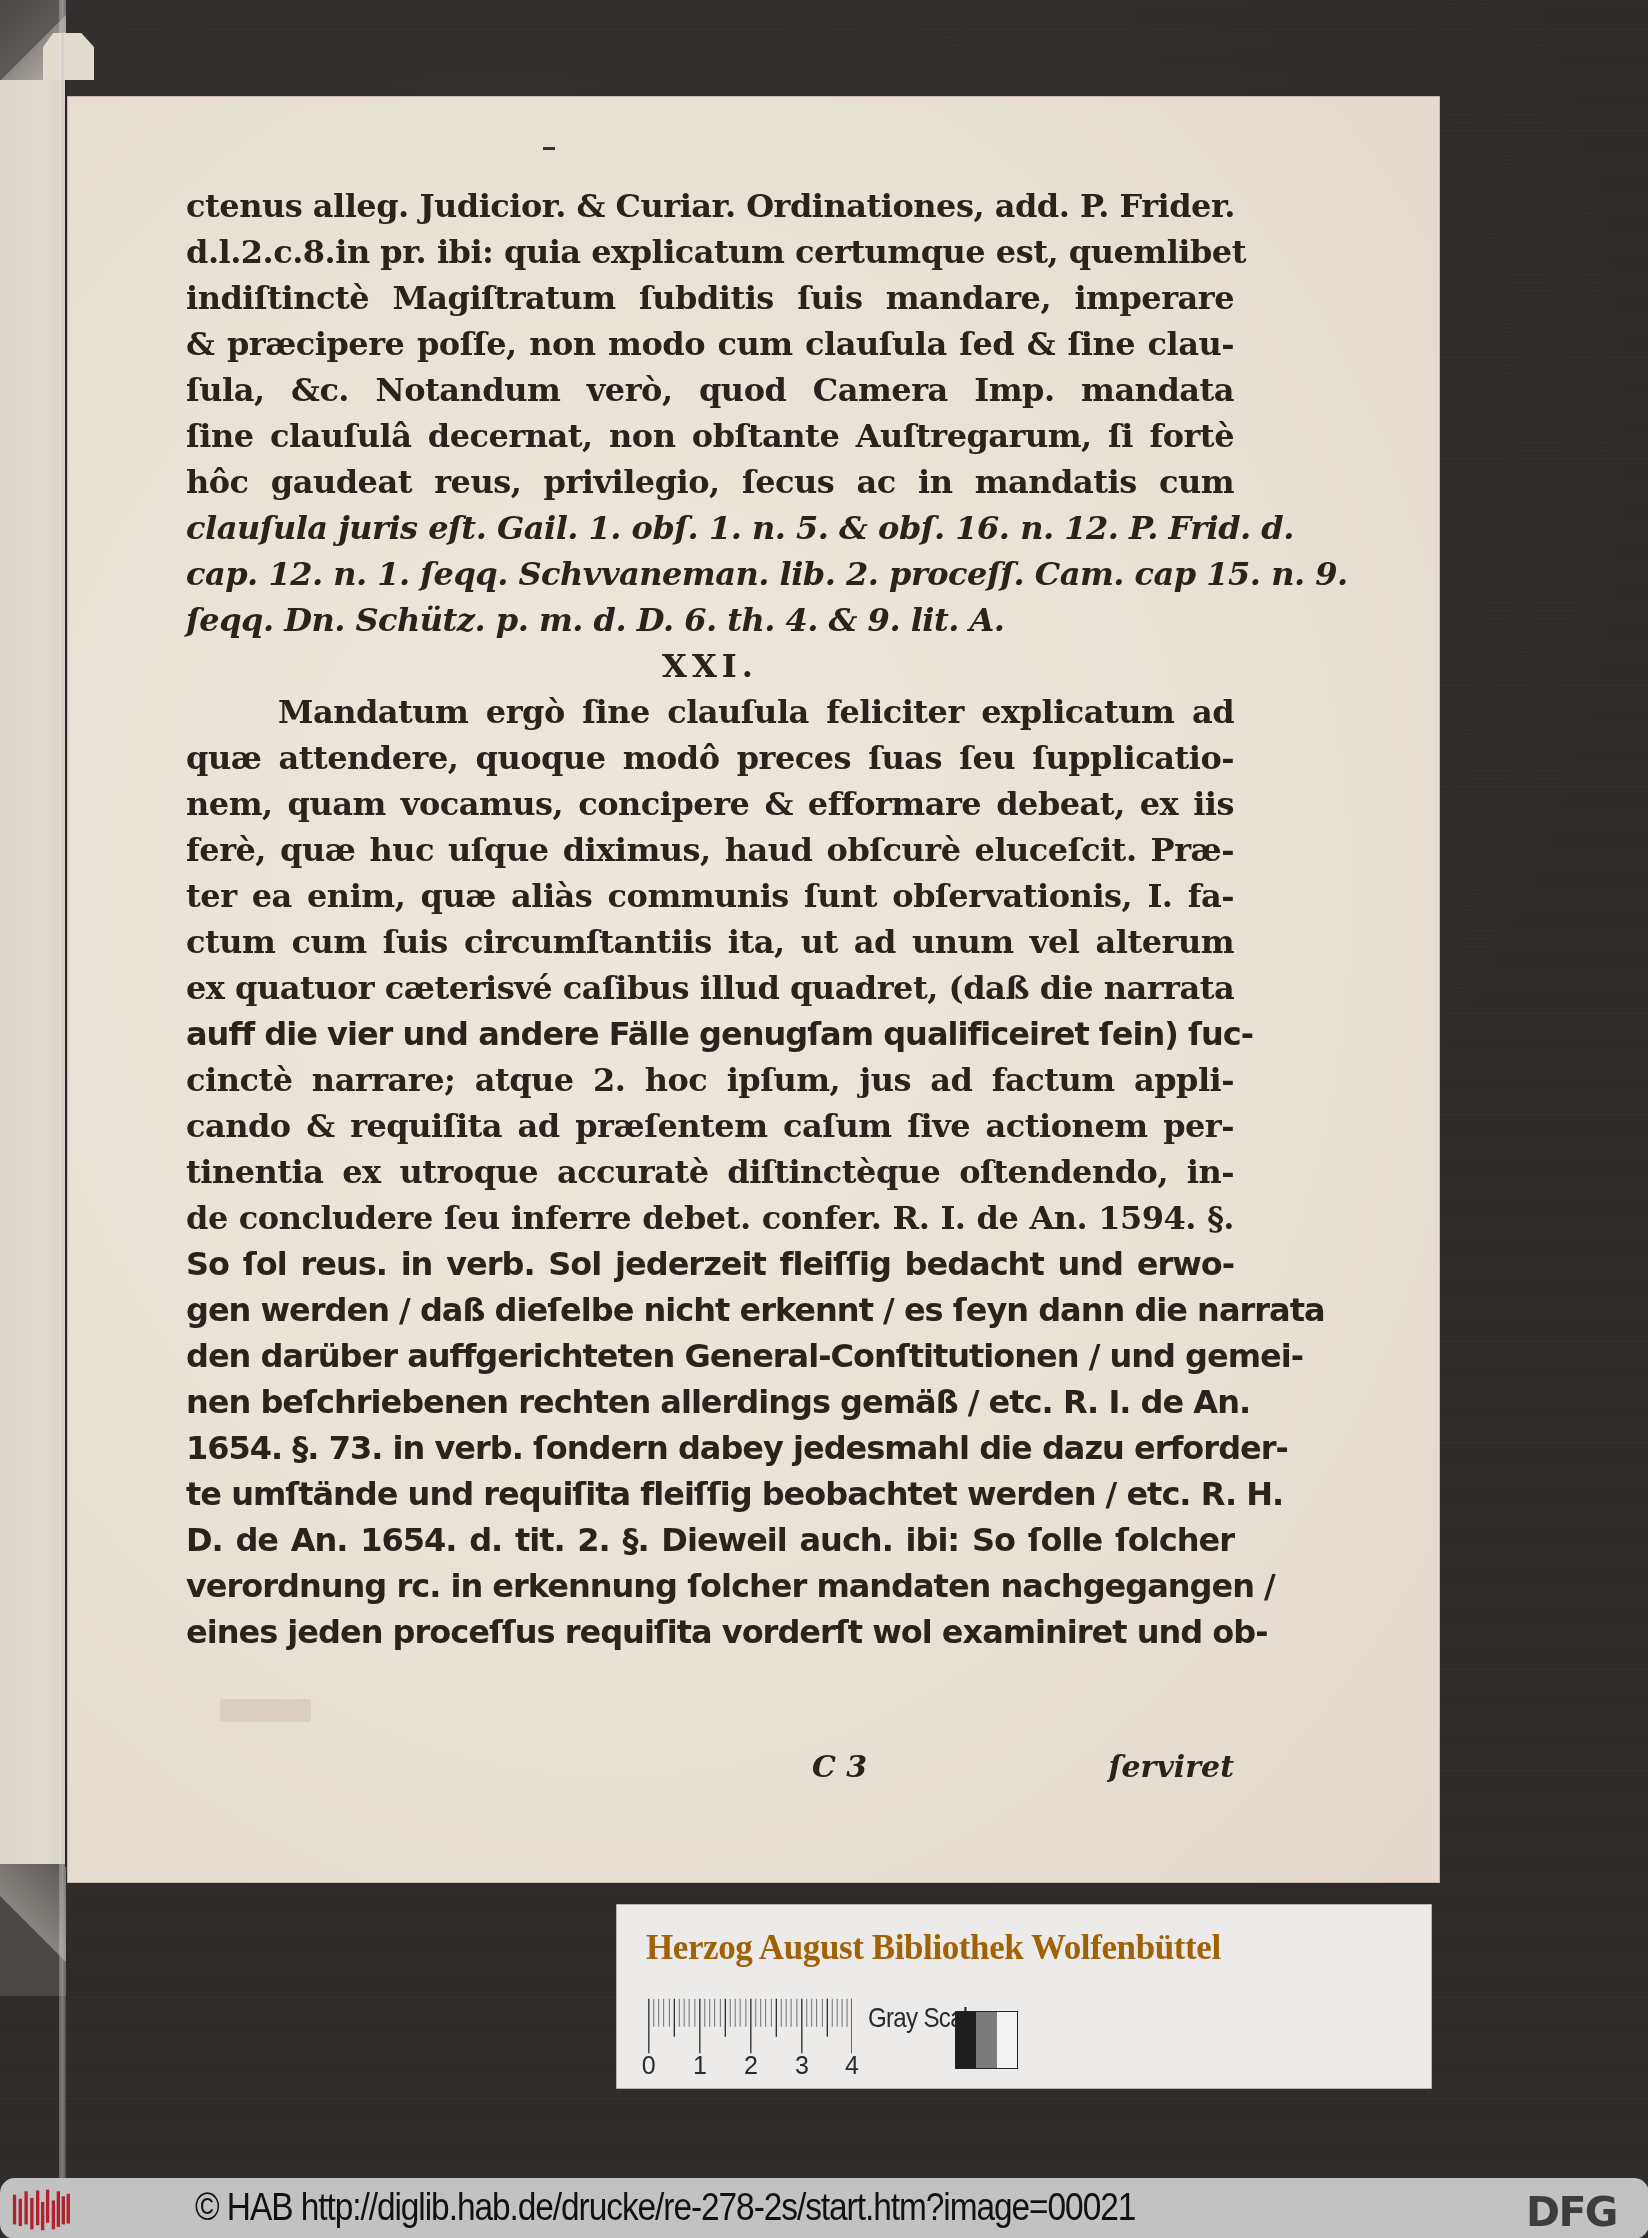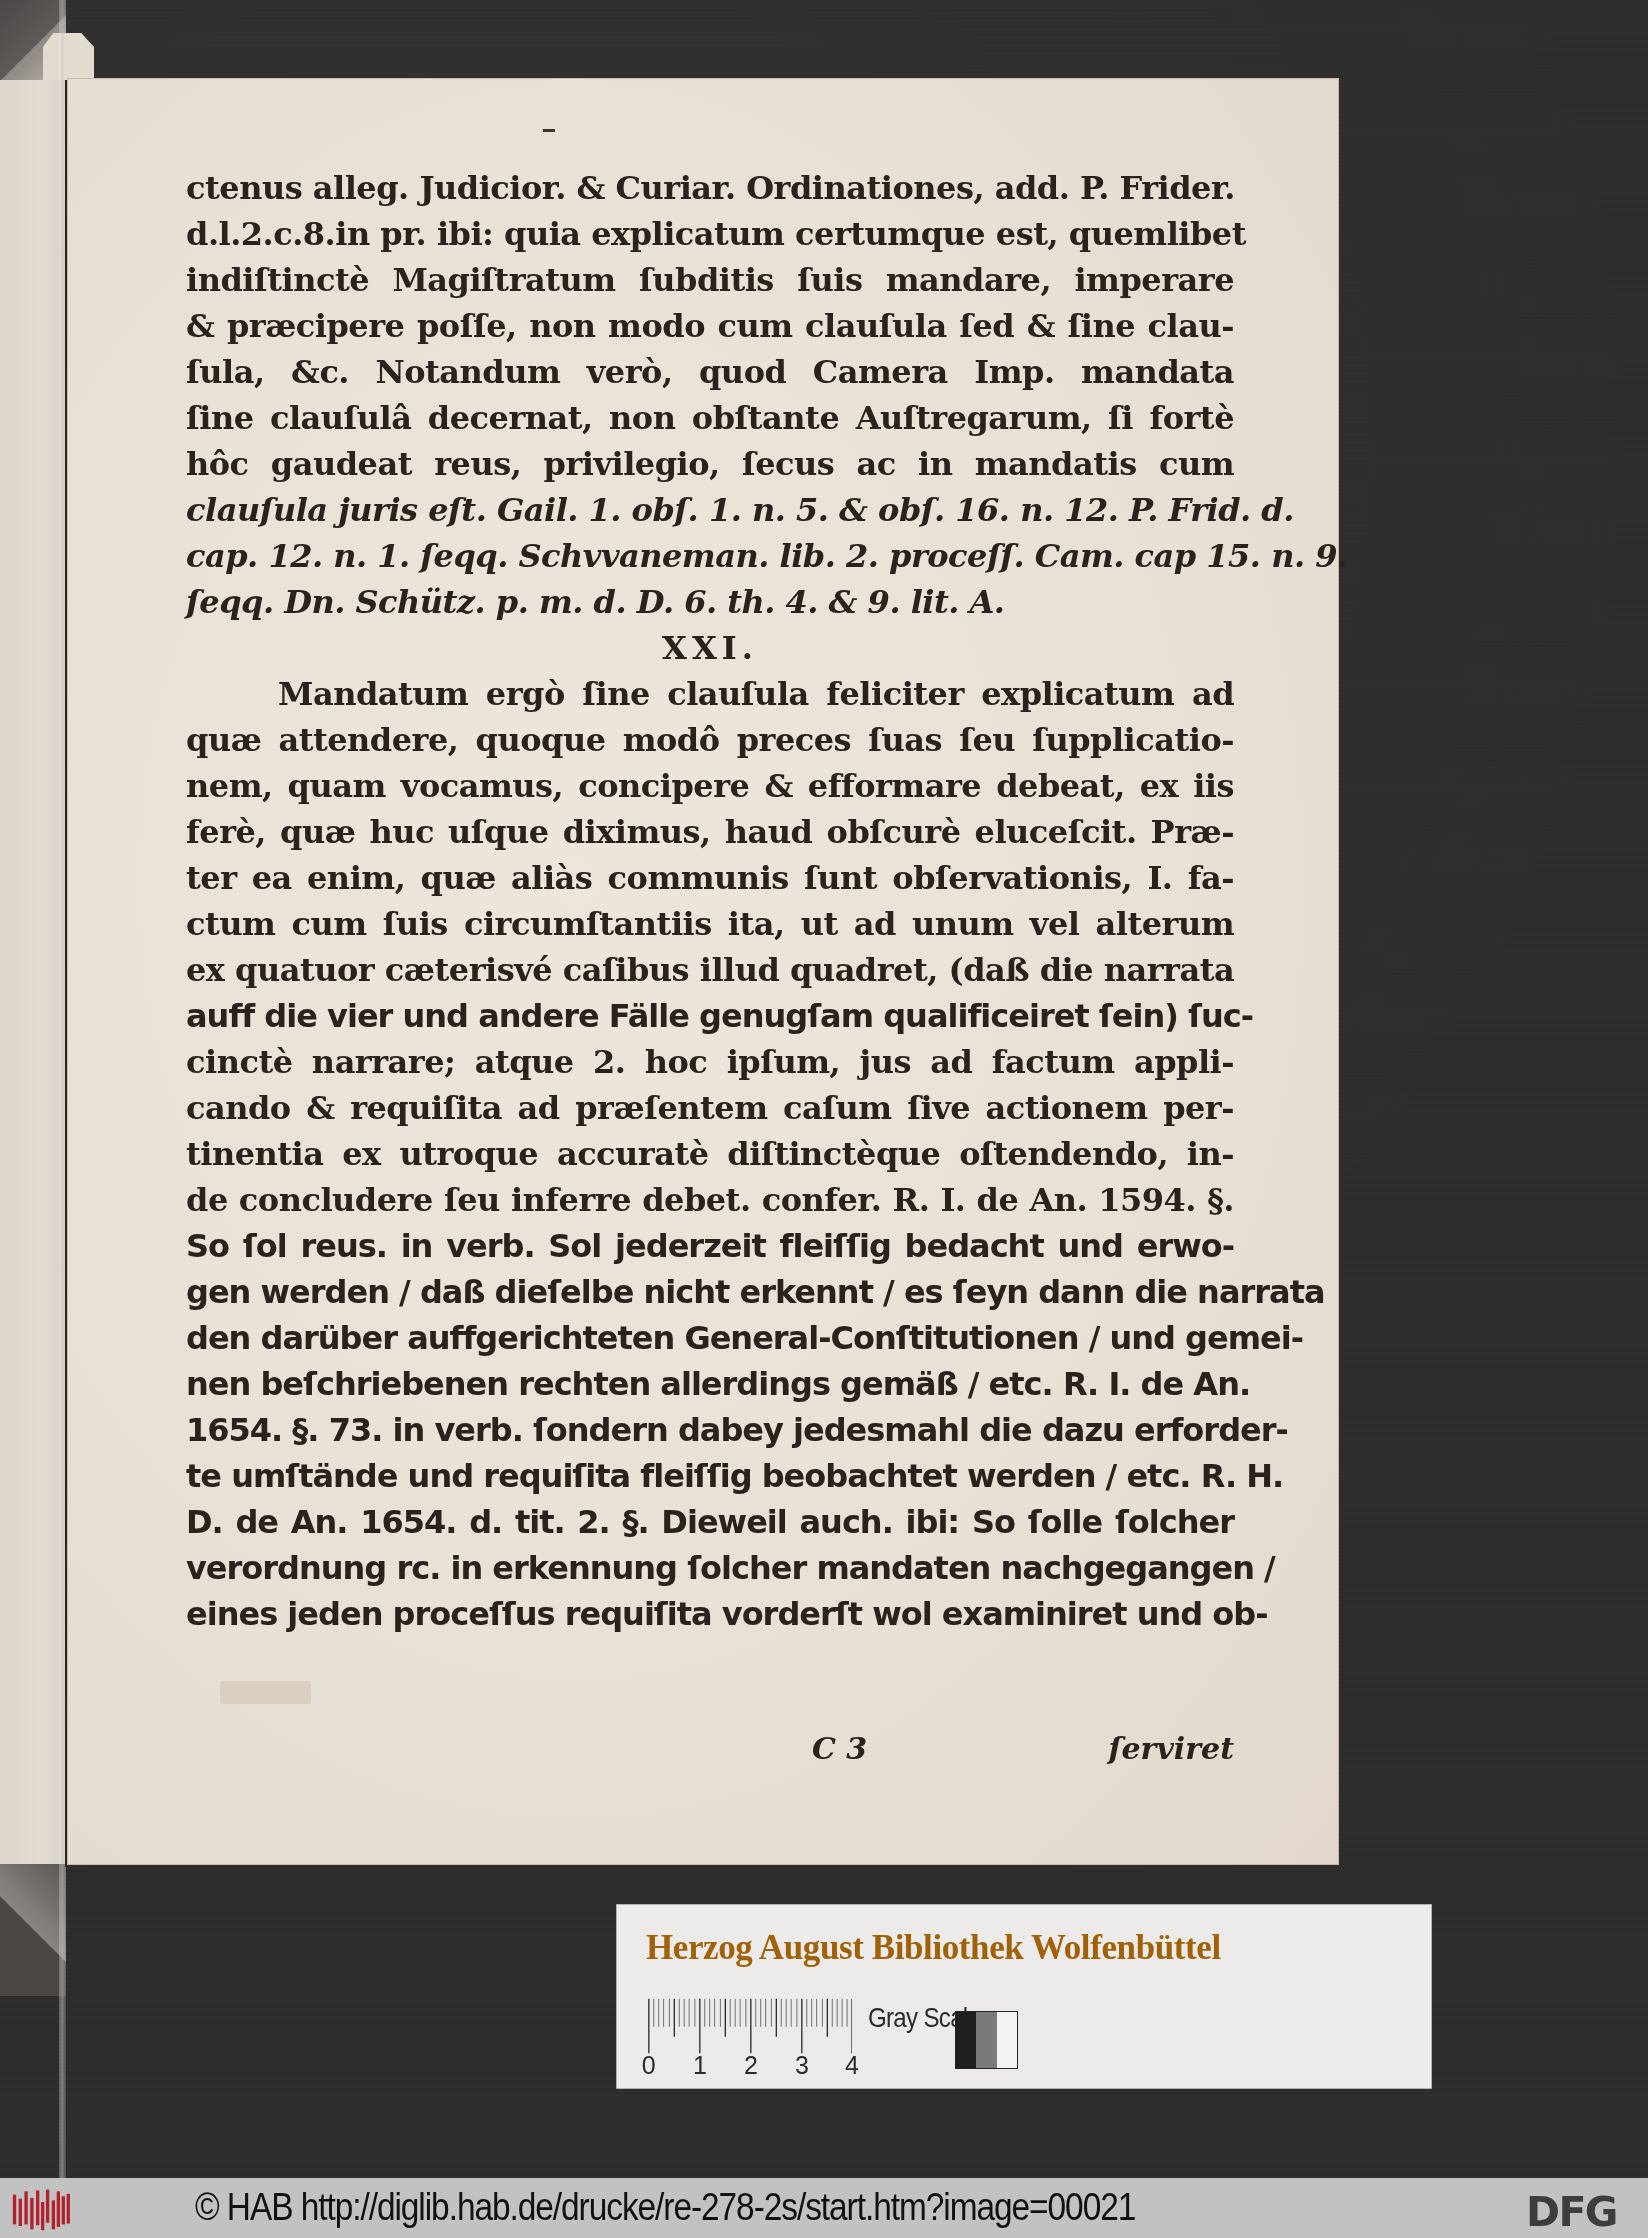--- a/index.html
+++ b/index.html
@@ -58,22 +58,22 @@
     .tab-corner {
       position: absolute;
       left: 43px; top: 33px;
       width: 51px; height: 47px;
       background: #e2dbd0;
       clip-path: polygon(20% 0, 75% 0, 100% 30%, 100% 100%, 0 100%, 0 30%);
     }
     
     .page {
       position: absolute;
-      left: 67px; top: 78px;
-      width: 1272px; height: 1787px;
+      left: 67px; top: 96px;
+      width: 1373px; height: 1787px;
       background:
         radial-gradient(ellipse at 40% 45%, #ece6dc 0%, #e8e1d6 55%, #e2d9cc 100%);
       box-shadow: inset 0 0 0 0.8px rgba(140,90,60,0.35);
     }
     .page-dash {
       position: absolute;
       left: 476px; top: 51px;
       width: 11.5px; height: 2.5px;
       background: #3a332c;
     }
@@ -196,20 +196,21 @@
       flex: 1;
       display: block;
     }
 
     
     .footer {
       position: absolute;
       left: 0; top: 2178px;
       width: 1649px; height: 61px;
       background: #c2c2c2;
+      border-radius: 15px;
     }
     .hab-logo {
       position: absolute;
       left: 6.6px; top: 10px;
       width: 63px; height: 43px;
     }
     .footer-text {
       position: absolute;
       left: 195px; top: 8.2px;
       font-family: "Liberation Sans", sans-serif;

